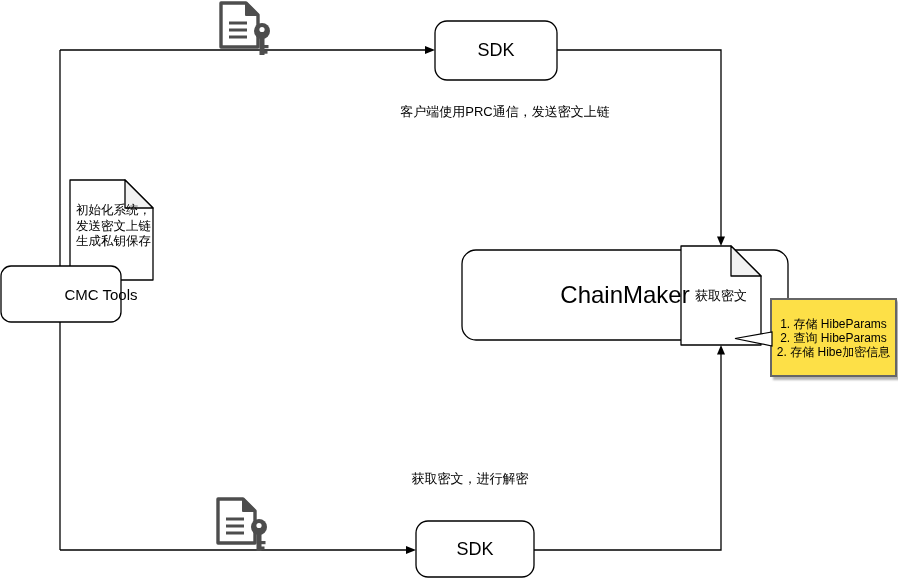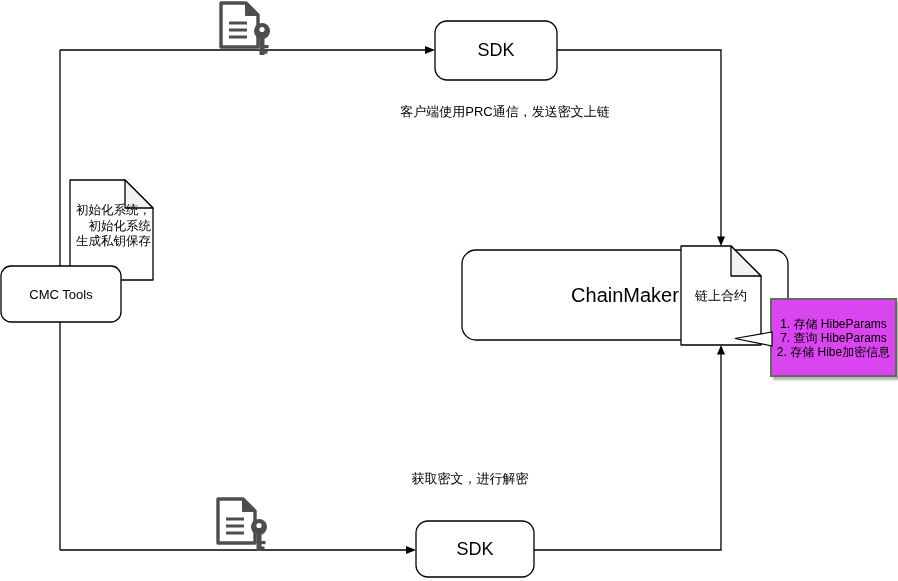--- a/index.html
+++ b/index.html
@@ -4,21 +4,21 @@
 <style>
   html,body{margin:0;padding:0;background:#ffffff;}
   #canvas{position:relative;width:898px;height:581px;background:#ffffff;overflow:hidden;
           font-family:"Liberation Sans", sans-serif;color:#000;}
   #shapes{position:absolute;left:0;top:0;}
   .label{position:absolute;display:flex;align-items:center;justify-content:center;
          text-align:center;color:#000;}
   .annotation{position:absolute;text-align:center;font-size:13px;color:#000;}
   .note-text{position:absolute;font-size:12.5px;line-height:15.5px;text-align:right;color:#000;}
   #callout-note{position:absolute;left:770px;top:298px;width:123px;height:75px;
-                background:#d946ef;border:2px solid #666;box-shadow:3px 3px 2px rgba(0,0,0,0.3);
+                background:#fde047;border:2px solid #666;box-shadow:3px 3px 2px rgba(0,0,0,0.3);
                 display:flex;flex-direction:column;justify-content:center;}
   #callout-note .cline{font-size:12px;line-height:14px;text-align:center;white-space:nowrap;}
   #wedge-svg{position:absolute;left:732px;top:329px;}
 </style>
 </head>
 <body>
 
 <div id="canvas">
 
   <svg id="shapes" width="898" height="581" viewBox="0 0 898 581">
@@ -58,39 +58,39 @@
     <rect x="1" y="266" width="120" height="56" rx="10" fill="#ffffff" stroke="#000" stroke-width="1.3"></rect>
 
     <use href="#icon-doc-key" x="219" y="2"></use>
     <use href="#icon-doc-key" x="216" y="498"></use>
   </svg>
 
   <div class="label" style="left:435px;top:21px;width:122px;height:59px;font-size:18px;">SDK</div>
 
   <div class="label" style="left:416px;top:521px;width:118px;height:56px;font-size:18px;">SDK</div>
 
-  <div class="label" style="left:462px;top:250px;width:326px;height:90px;font-size:20px;">ChainMaker</div>
+  <div class="label" style="left:462px;top:250px;width:326px;height:90px;font-size:24px;">ChainMaker</div>
 
-  <div class="label" style="left:1px;top:266px;width:120px;height:56px;font-size:13px;">CMC Tools</div>
+  <div class="label" style="left:1px;top:266px;width:120px;height:56px;font-size:15px;padding-left:40px;">CMC Tools</div>
 
-  <div class="label" style="left:681px;top:246px;width:80px;height:99px;font-size:13px;">链上合约</div>
+  <div class="label" style="left:681px;top:246px;width:80px;height:99px;font-size:13px;">获取密文</div>
 
   <div class="annotation" style="left:330px;top:103px;width:350px;">客户端使用PRC通信，发送密文上链</div>
 
   <div class="annotation" style="left:320px;top:470px;width:300px;">获取密文，进行解密</div>
 
   <div class="note-text" style="left:73px;top:203px;width:78px;">
     <div>初始化系统，</div>
-    <div>初始化系统</div>
+    <div>发送密文上链</div>
     <div>生成私钥保存</div>
   </div>
 
   <div id="callout-note">
     <div class="cline">1. 存储 HibeParams</div>
-    <div class="cline">7. 查询 HibeParams</div>
+    <div class="cline">2. 查询 HibeParams</div>
     <div class="cline">2. 存储 Hibe加密信息</div>
   </div>
 
   <svg id="wedge-svg" width="42" height="20" viewBox="0 0 42 20">
     <polygon points="3,9.5 40,3 40,17" fill="#ffffff" stroke="#000" stroke-width="1.2"></polygon>
   </svg>
 
 </div>
 
 </body></html>

